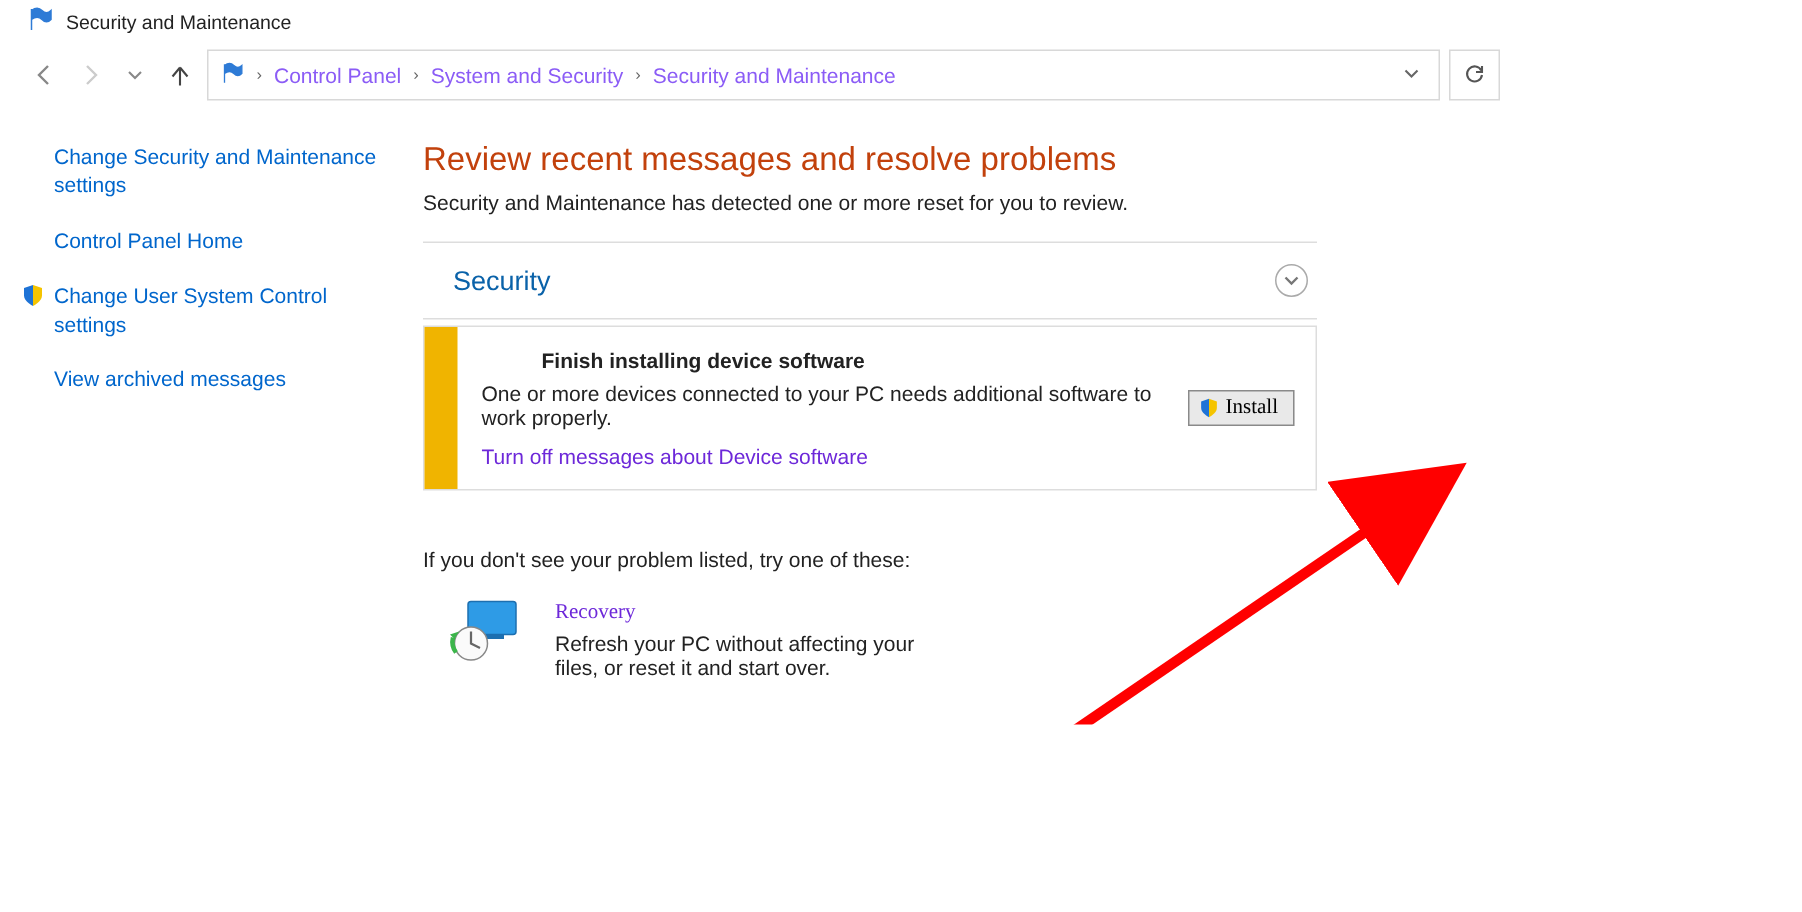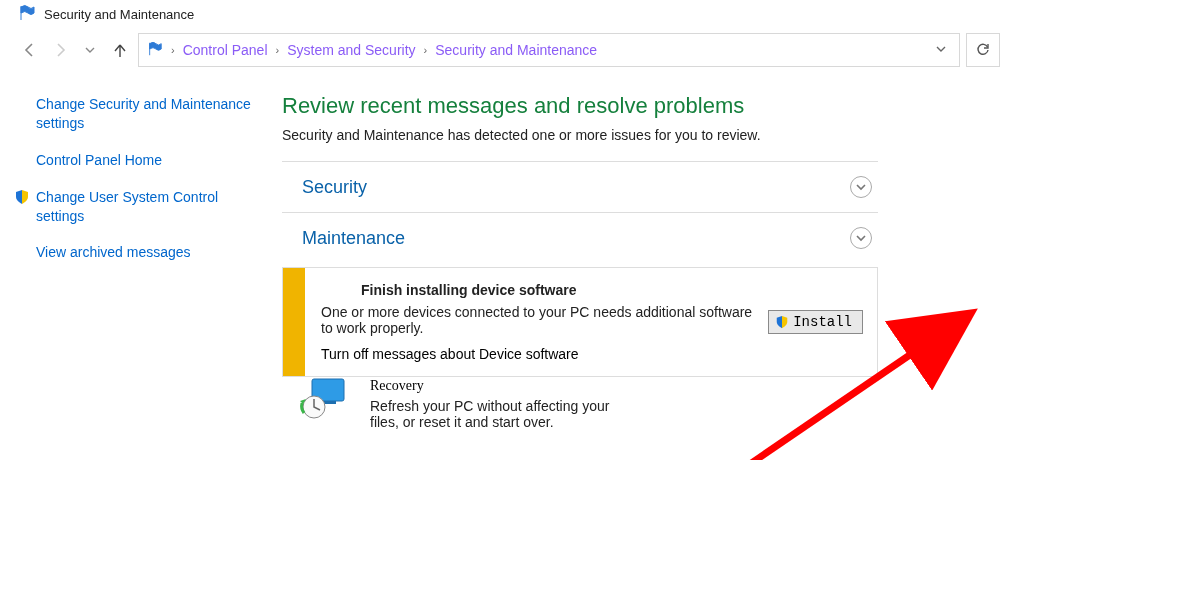--- a/index.html
+++ b/index.html
@@ -1,17 +1,17 @@
 <!DOCTYPE html>
 <html><head>
 <meta charset="utf-8">
 <style>
   * { box-sizing: border-box; }
   html, body { margin:0; padding:0; font-family: "Segoe UI", Arial, sans-serif; font-size:14px; color:#222; background:#fff; width:1201px; }
-  a.link { color:#000000; text-decoration:none; cursor:pointer; }
+  a.link { color:#6d28d9; text-decoration:none; cursor:pointer; }
 
   
   .titlebar { display:flex; align-items:center; gap:8px; padding:4px 8px 8px 18px; }
   .titlebar .title { font-size:13px; }
 
   
   .navrow { display:flex; align-items:center; gap:6px; padding:0 18px 8px 18px; }
   .navbtn { width:24px; height:24px; display:flex; align-items:center; justify-content:center; color:#888; cursor:default; }
   .navbtn.active { color:#444; }
   .addressbar { flex:1; border:1px solid #d8d8d8; height:34px; display:flex; align-items:center; padding:0 8px; gap:6px; }
@@ -19,37 +19,37 @@
   .crumbsep { color:#666; font-size:11px; padding:0 2px;}
   .refresh { width:34px; height:34px; border:1px solid #d8d8d8; display:flex; align-items:center; justify-content:center; color:#555; cursor:pointer;}
   .addr-drop { margin-left:auto; color:#666; cursor:pointer; padding:0 4px;}
 
   
   .body { display:flex; }
   .sidebar { width:270px; padding:20px 14px 10px 36px; }
   .side-item { color:#0066cc; cursor:pointer; margin-bottom:18px; line-height:1.35; position:relative; }
   .side-item.withicon svg { position:absolute; left:-22px; top:1px; }
   .main { flex:1; padding:18px 140px 30px 12px; }
-  h1.pagetitle { font-weight:400; color:#15803d; font-size:22px; margin:0 0 8px 0; }
+  h1.pagetitle { font-weight:400; color:#c2410c; font-size:22px; margin:0 0 8px 0; }
   .subtitle { margin-bottom:18px; }
   hr.sep { border:none; border-top:1px solid #ddd; margin:0; }
 
   .section-head { display:flex; align-items:center; padding:14px 6px 14px 20px; cursor:pointer;gap:39px; }
   .section-title { color:#0a62a9; font-size:18px; font-weight:400; }
   .chev { margin-left:auto; width:22px; height:22px; border:1px solid #aaa; border-radius:50%; display:flex; align-items:center; justify-content:center; }
   .chev svg { display:block; }
 
   .alert { display:flex; border:1px solid #ddd; margin-top:4px; }
   .alert-stripe { width:22px; background:#f0b400; }
   .alert-body { flex:1; padding:14px 14px 14px 16px; display:flex; }
   .alert-text { flex:1; }
   .alert-title { font-weight:700; margin-bottom:6px;padding-left:40px; }
   .alert-desc { margin-bottom:10px; }
   .alert-action { align-self:center; padding-left:14px; }
-  .install-btn { border:1px solid #8a8a8a; background:#e9e9e9; padding:3px 10px 3px 6px; cursor:pointer; display:inline-flex; align-items:center; gap:4px; font-family:Liberation Mono, monospace; font-size:14px;}
+  .install-btn { border:1px solid #8a8a8a; background:#e9e9e9; padding:3px 10px 3px 6px; cursor:pointer; display:inline-flex; align-items:center; gap:4px; font-family:Liberation Serif, serif; font-size:14px;}
 
   .hint { margin:38px 0 18px 0; }
   .recovery { display:flex; align-items:flex-start; gap:20px; padding-left:16px; }
   .recovery-text { max-width:250px; }
   .recovery-title { color:#0066cc; cursor:pointer; margin-bottom:4px; display:inline-block;font-family:Liberation Serif, serif;}
 
   
   .arrow-overlay { position:absolute; pointer-events:none; }
 
   .container { position:relative; width:1018px; }
@@ -126,41 +126,33 @@
         <path d="M8 1 L14 3 V8 C14 12 8 15 8 15 V1 Z" fill="#f5c400"></path>
         <path d="M8 1 L2 3 V8 C2 12 8 15 8 15 V1 Z" fill="#1e73d6"></path>
       </svg>
       <span>Change User System Control settings</span>
     </div>
     <div class="side-item">View archived messages</div>
   </div>
 
   <div class="main">
     <h1 class="pagetitle">Review recent messages and resolve problems</h1>
-    <div class="subtitle">Security and Maintenance has detected one or more issues for you to review.</div>
+    <div class="subtitle">Security and Maintenance has detected one or more reset for you to review.</div>
 
     <hr class="sep">
     <div class="section-head">
       <span class="section-title">Security</span>
       <span class="chev">
         <svg width="12" height="12" viewBox="0 0 12 12">
               <path d="M2 4 L6 8 L10 4" fill="none" stroke="#777" stroke-width="1.6"></path>
             </svg>
       </span>
     </div>
 
     <hr class="sep">
-    <div class="section-head">
-      <span class="section-title">Maintenance</span>
-      <span class="chev">
-        <svg width="12" height="12" viewBox="0 0 12 12">
-              <path d="M2 4 L6 8 L10 4" fill="none" stroke="#777" stroke-width="1.6"></path>
-            </svg>
-      </span>
-    </div>
 
     <div class="alert">
       <div class="alert-stripe"></div>
       <div class="alert-body">
         <div class="alert-text">
           <div class="alert-title">Finish installing device software</div>
           <div class="alert-desc">One or more devices connected to your PC needs additional software to work properly.</div>
           <a class="link">Turn off messages about Device software</a>
         </div>
         <div class="alert-action">
@@ -168,20 +160,21 @@
             <svg width="14" height="14" viewBox="0 0 16 16">
               <path d="M8 1 L14 3 V8 C14 12 8 15 8 15 V1 Z" fill="#f5c400"></path>
               <path d="M8 1 L2 3 V8 C2 12 8 15 8 15 V1 Z" fill="#1e73d6"></path>
             </svg>
             <span>Install</span>
           </button>
         </div>
       </div>
     </div>
 
+    <div class="hint">If you don't see your problem listed, try one of these:</div>
 
     <div class="recovery">
       <span>
         <svg width="52" height="44" viewBox="0 0 52 44">
           <rect x="14" y="2" width="32" height="22" rx="2" fill="#2e9be6" stroke="#1d6fb0"></rect>
           <rect x="22" y="24" width="16" height="3" fill="#1d6fb0"></rect>
           <circle cx="16" cy="30" r="11" fill="#fafafa" stroke="#888"></circle>
           <path d="M16 22 L16 30 L22 33" stroke="#666" fill="none" stroke-width="1.5"></path>
           <path d="M6 36 A12 12 0 0 1 4 26" stroke="#3bb54a" fill="none" stroke-width="3"></path>
           <path d="M2 24 L5 27 L8 22 Z" fill="#3bb54a"></path>

